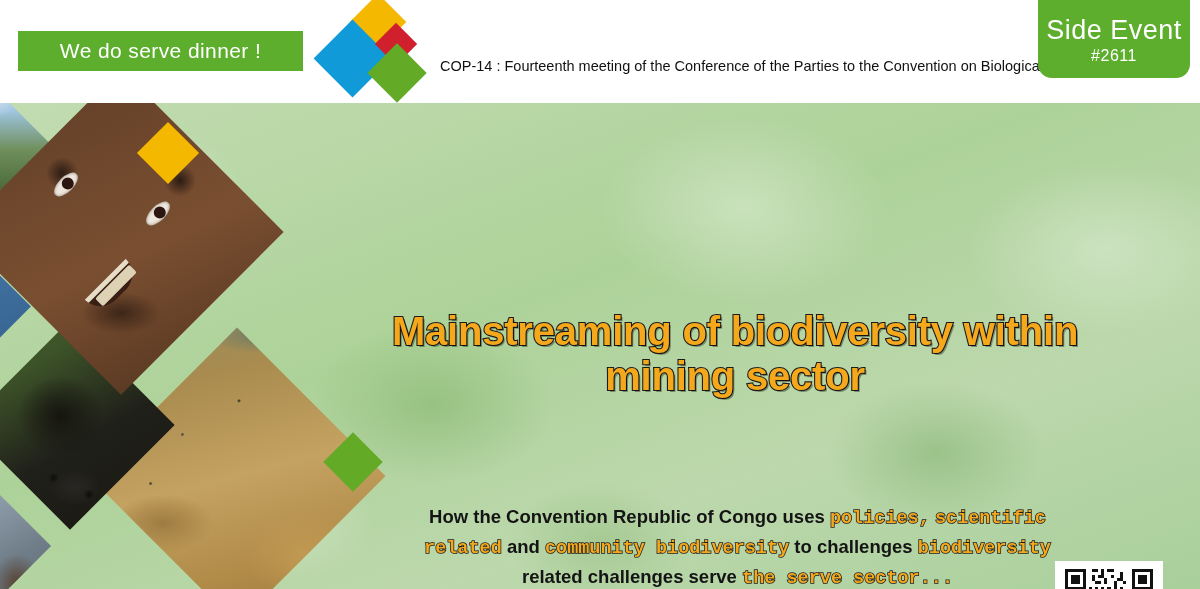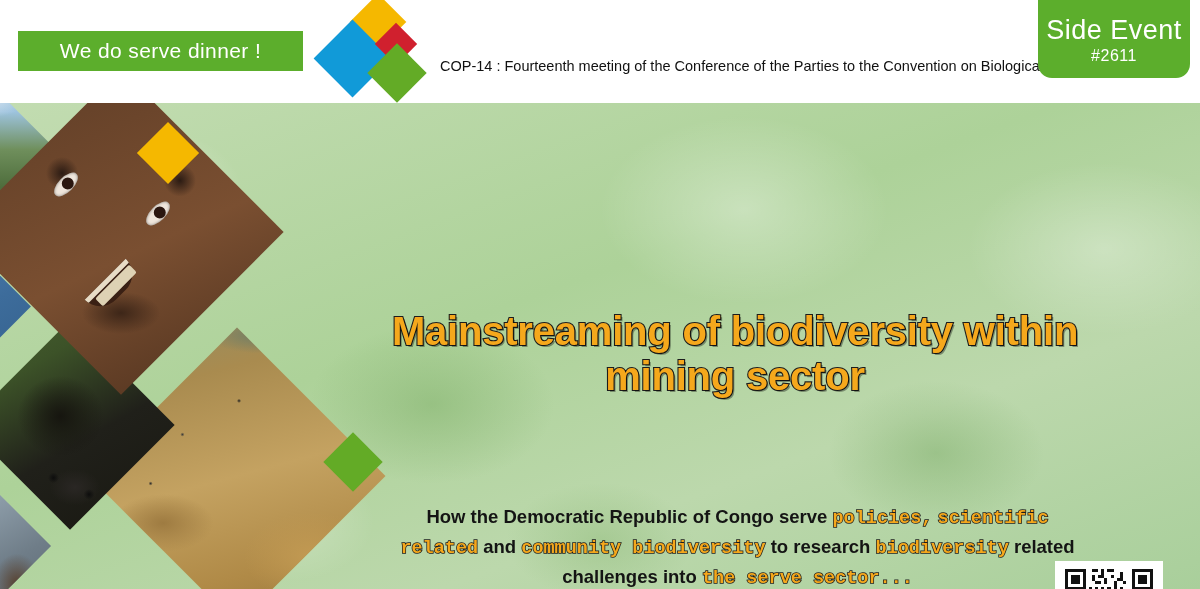--- a/index.html
+++ b/index.html
@@ -302,21 +302,21 @@
       <span class="sd sd-green"></span>
 
     </div>
 
     <div class="content">
 
       <div class="title">Mainstreaming of biodiversity
 within mining sector</div>
 
 
-      <div class="desc"><span>How  the  Democratic  Republic  of  Congo  serve  </span><span class="hl">policies,</span><span> </span><span class="hl">scientific related</span><span> and </span><span class="hl">community biodiversity</span><span> to research </span><span class="hl">biodiversity</span><span> related challenges into </span><span class="hl">the serve sector...</span></div>
+      <div class="desc"><span>How  the  Convention  Republic  of  Congo  uses  </span><span class="hl">policies,</span><span> </span><span class="hl">scientific related</span><span> and </span><span class="hl">community biodiversity</span><span> to challenges </span><span class="hl">biodiversity</span><span> related challenges serve </span><span class="hl">the serve sector...</span></div>
 
       <div class="qr-wrap">
         <svg class="qr" viewBox="0 0 29 29" shape-rendering="crispEdges">
           <rect width="29" height="29" fill="#fff"></rect>
           <g fill="#111">
 
             <path d="M0 0h7v7H0zM1 1v5h5V1z" fill="#111"></path>
               <rect x="2" y="2" width="3" height="3"></rect>
 
             <path d="M22 0h7v7h-7zM23 1v5h5V1z"></path>

